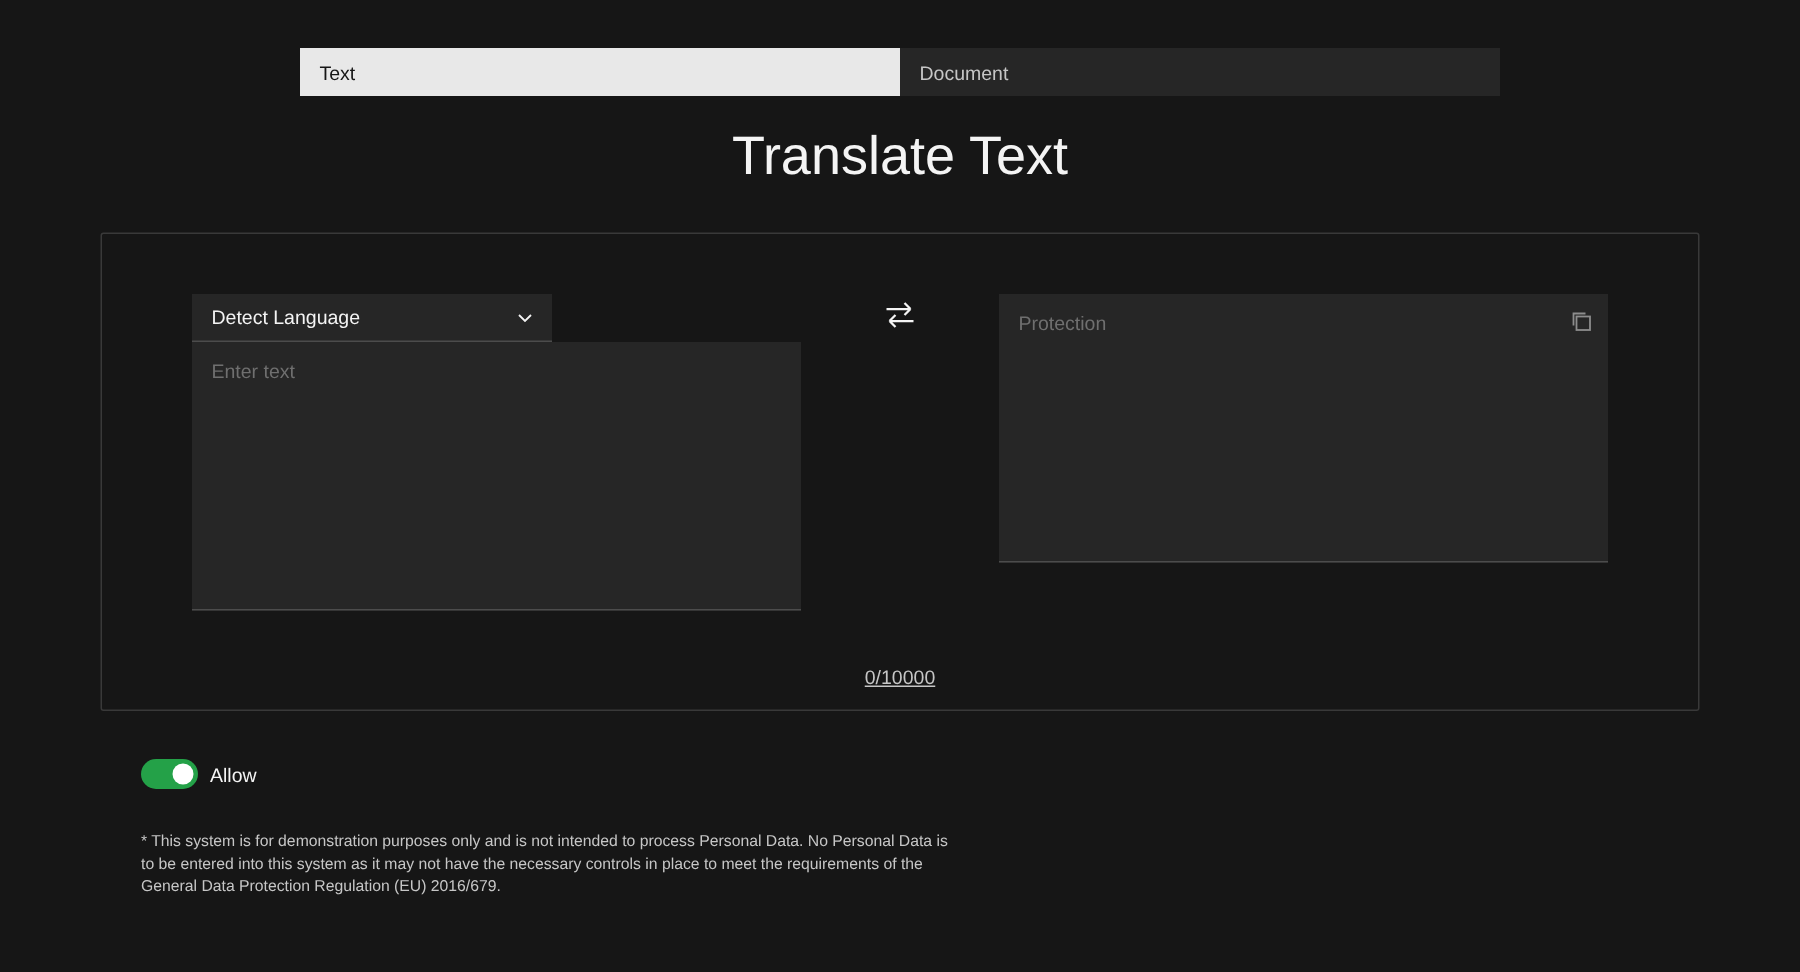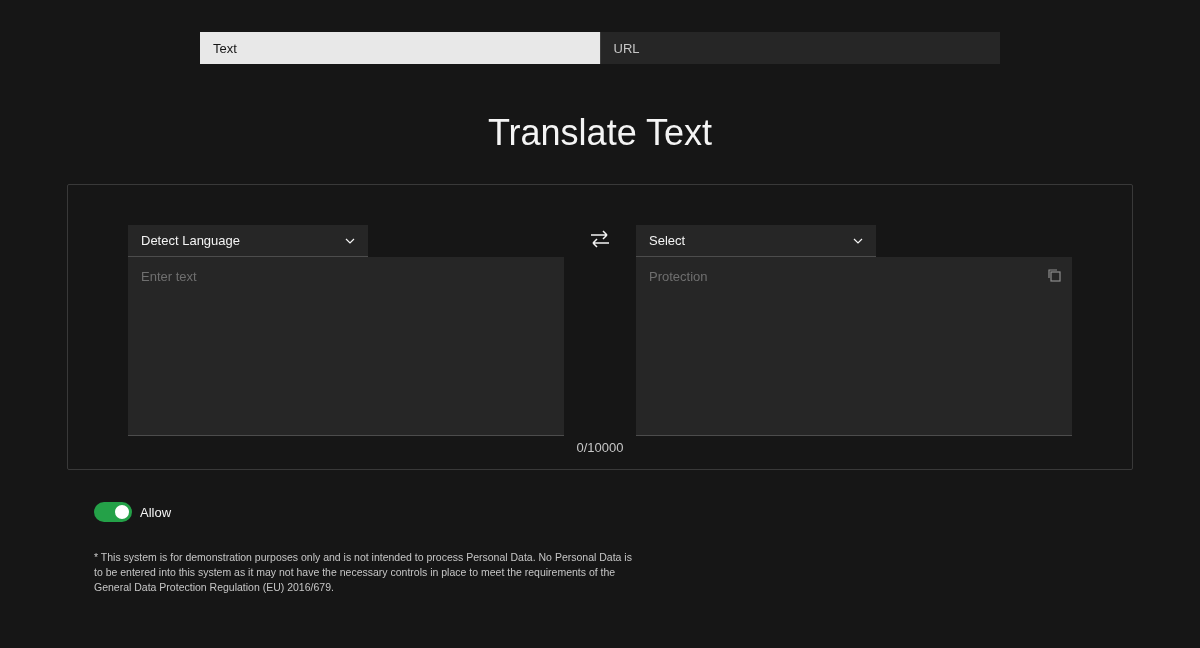--- a/index.html
+++ b/index.html
@@ -33,33 +33,33 @@
       color: #161616;
     }
     .tab.divider {
       border-left: 1px solid #3d3d3d;
     }
     .heading {
       text-align: center;
       font-size: 36px;
       font-weight: 400;
       color: #f4f4f4;
-      margin: 48px 0 30px 0;
+      margin: 19px 0 30px 0;
     }
     .translate-card {
       width: 1066px;
       margin: 0 auto;
       border: 1px solid #393939;
       border-radius: 2px;
       padding: 40px 60px 14px 60px;
     }
     .panels {
       display: flex;
       align-items: flex-start;
-      gap: 16px;
+      gap: 46px;
     }
     .panel {
       flex: 1;
     }
     .dropdown {
       background: #262626;
       height: 32px;
       width: 240px;
       display: flex;
       align-items: center;
@@ -107,21 +107,22 @@
     .copy-icon {
       position: absolute;
       top: 10px;
       right: 10px;
       cursor: pointer;
     }
     .counter {
       text-align: center;
       font-size: 13px;
       color: #c6c6c6;
-      margin-top: 4px;
+      margin-top: 37px;
+      text-decoration: underline;
     }
     .footer {
       width: 540px;
       margin-left: 94px;
       margin-top: 32px;
     }
     .footer-title { font-size: 14px; font-weight: 600; color: #fff; }
     .footer-sub { font-size: 12px; color: #c6c6c6; margin-top: 5px; }
     .toggle-row { display: flex; align-items: center; margin-top: 18px; gap: 8px; }
     .toggle {
@@ -132,21 +133,21 @@
     }
     .toggle-label { font-size: 13px; color: #f4f4f4; }
     .disclaimer { font-size: 10.5px; color: #c6c6c6; margin-top: 28px; line-height: 1.45; }
   </style>
 </head>
 <body>
 
 <div class="container">
   <div class="tabs">
     <div class="tab active">Text</div>
-    <div class="tab divider">URL</div>
+    <div class="tab">Document</div>
   </div>
 
   <h1 class="heading">Translate Text</h1>
 
   <div class="translate-card">
     <div class="panels">
       <div class="panel">
         <div class="dropdown">
           <span>Detect Language</span>
           <span class="chevron">
@@ -161,28 +162,20 @@
       </div>
 
       <div class="swap">
         <svg width="24" height="20" viewBox="0 0 24 20" fill="none">
           <path d="M3 6 L19 6 M19 6 L15 2 M19 6 L15 10" stroke="#f4f4f4" stroke-width="1.5" fill="none"></path>
           <path d="M21 14 L5 14 M5 14 L9 10 M5 14 L9 18" stroke="#f4f4f4" stroke-width="1.5" fill="none"></path>
         </svg>
       </div>
 
       <div class="panel">
-        <div class="dropdown">
-          <span>Select</span>
-          <span class="chevron">
-            <svg width="10" height="6" viewBox="0 0 10 6" fill="none">
-                <path d="M1 1L5 5L9 1" stroke="#f4f4f4" stroke-width="1.2"></path>
-              </svg>
-          </span>
-        </div>
         <div class="textbox">
           <span class="output-placeholder">Protection</span>
           <span class="copy-icon">
             <svg width="16" height="16" viewBox="0 0 16 16" fill="none">
               <rect x="5" y="5" width="9" height="9" stroke="#8d8d8d" stroke-width="1.2" fill="none"></rect>
               <path d="M3 11 L3 3 L11 3" stroke="#8d8d8d" stroke-width="1.2" fill="none"></path>
             </svg>
           </span>
         </div>
       </div>

